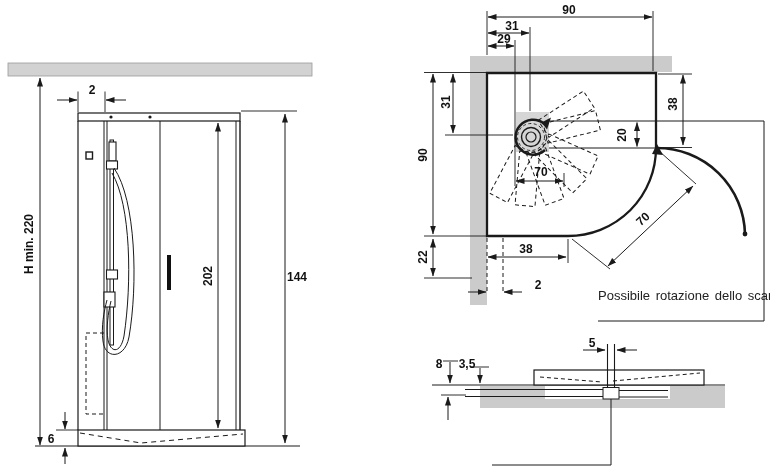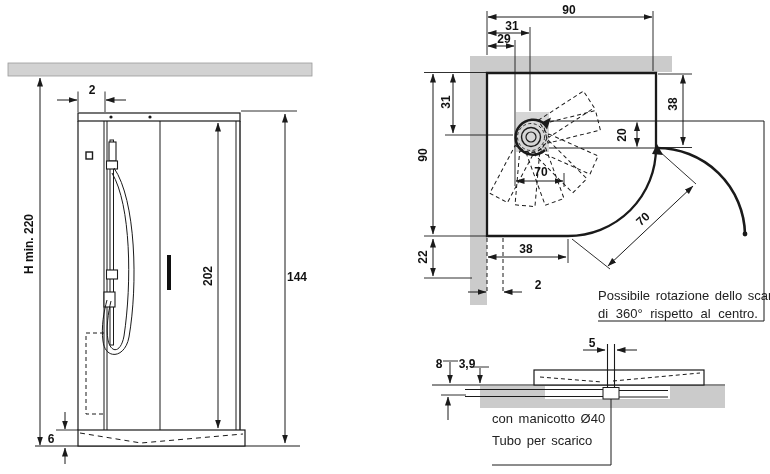--- a/index.html
+++ b/index.html
@@ -203,21 +203,18 @@
 <div class="lbl dim rot" style="left:423px;top:155px">90</div>
 <div class="lbl dim rot" style="left:446px;top:102px">31</div>
 <div class="lbl dim rot" style="left:423px;top:257px">22</div>
 <div class="lbl dim rot" style="left:673px;top:104px">38</div>
 <div class="lbl dim rot" style="left:622px;top:135px">20</div>
 <div class="lbl dim ctr" style="left:541px;top:172px">70</div>
 <div class="lbl dim ctr" style="left:526px;top:249px">38</div>
 <div class="lbl dim ctr" style="left:538px;top:285px">2</div>
 <div class="lbl dim rot45" style="left:643px;top:219px">70</div>
 <div class="lbl note" style="left:598px;top:288px">Possibile rotazione dello scarico</div>
-<div class="lbl note w2" style="left:598px;top:306px">di 360° rispetto al centro.</div>
 
 <div class="lbl dim ctr" style="left:592px;top:343px">5</div>
 <div class="lbl dim ctr" style="left:439px;top:364px">8</div>
-<div class="lbl dim ctr" style="left:467px;top:364px">3,9</div>
-<div class="lbl note" style="left:492px;top:411px">con manicotto Ø40</div>
-<div class="lbl note" style="left:492px;top:433px">Tubo per scarico</div>
+<div class="lbl dim ctr" style="left:467px;top:364px">3,5</div>
 
 </div>
 
 </body></html>

